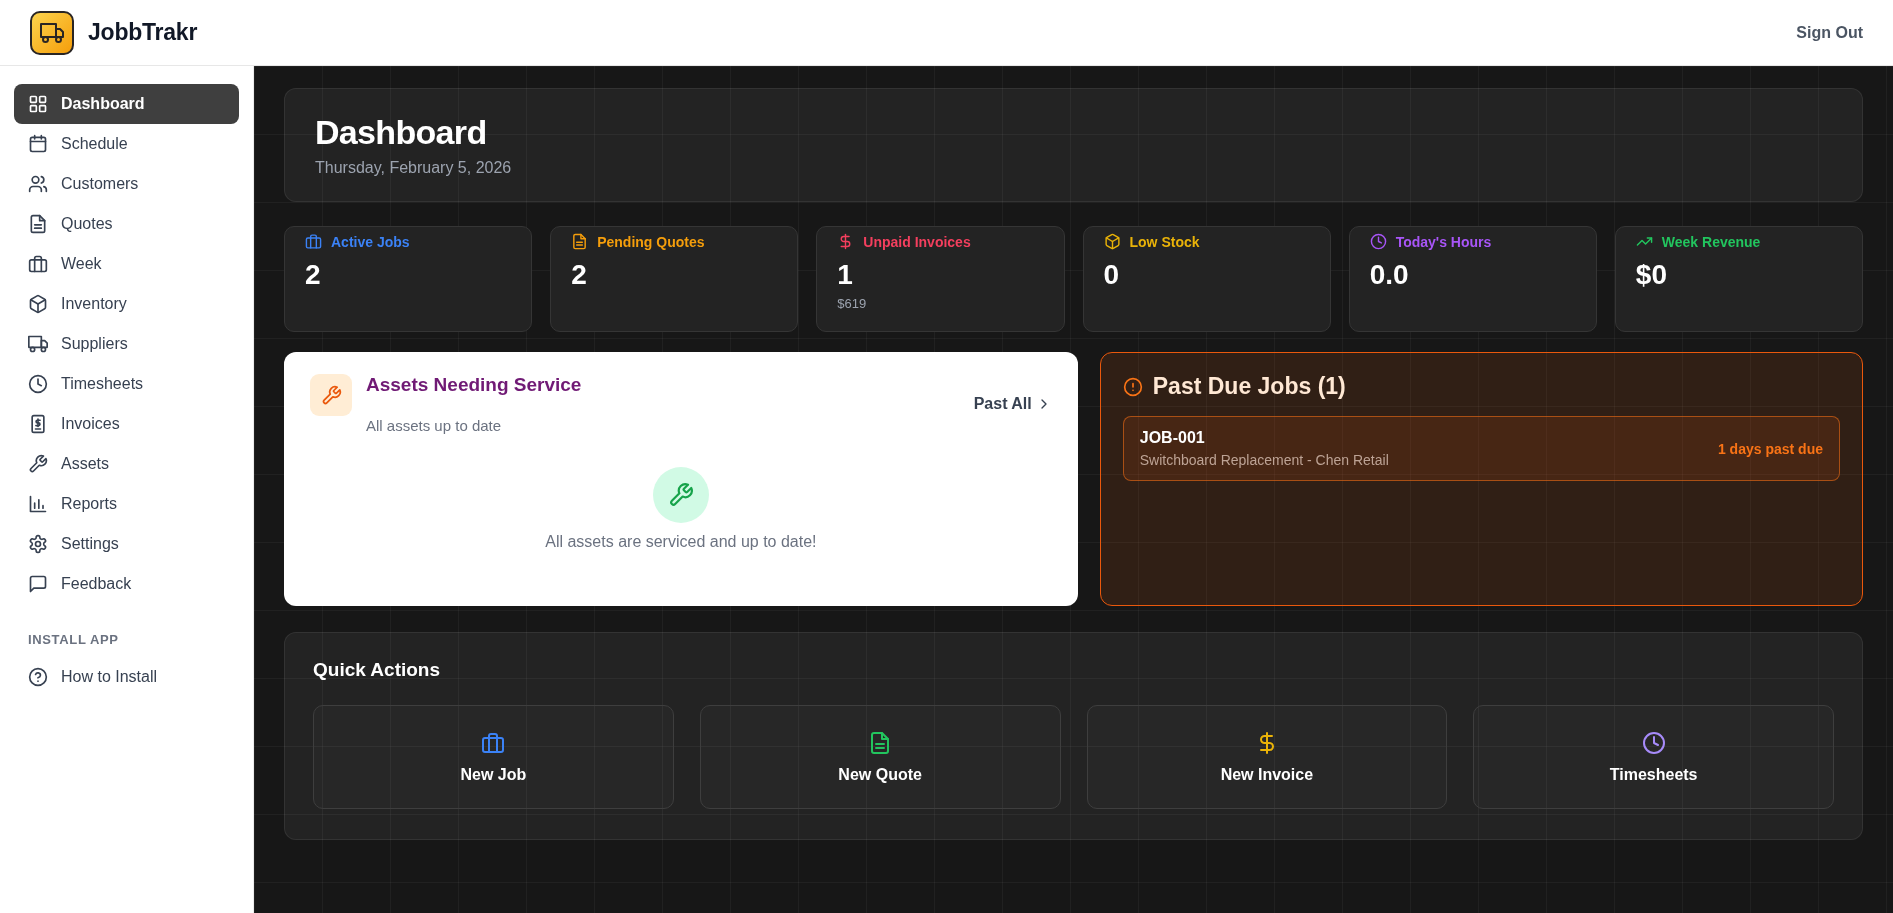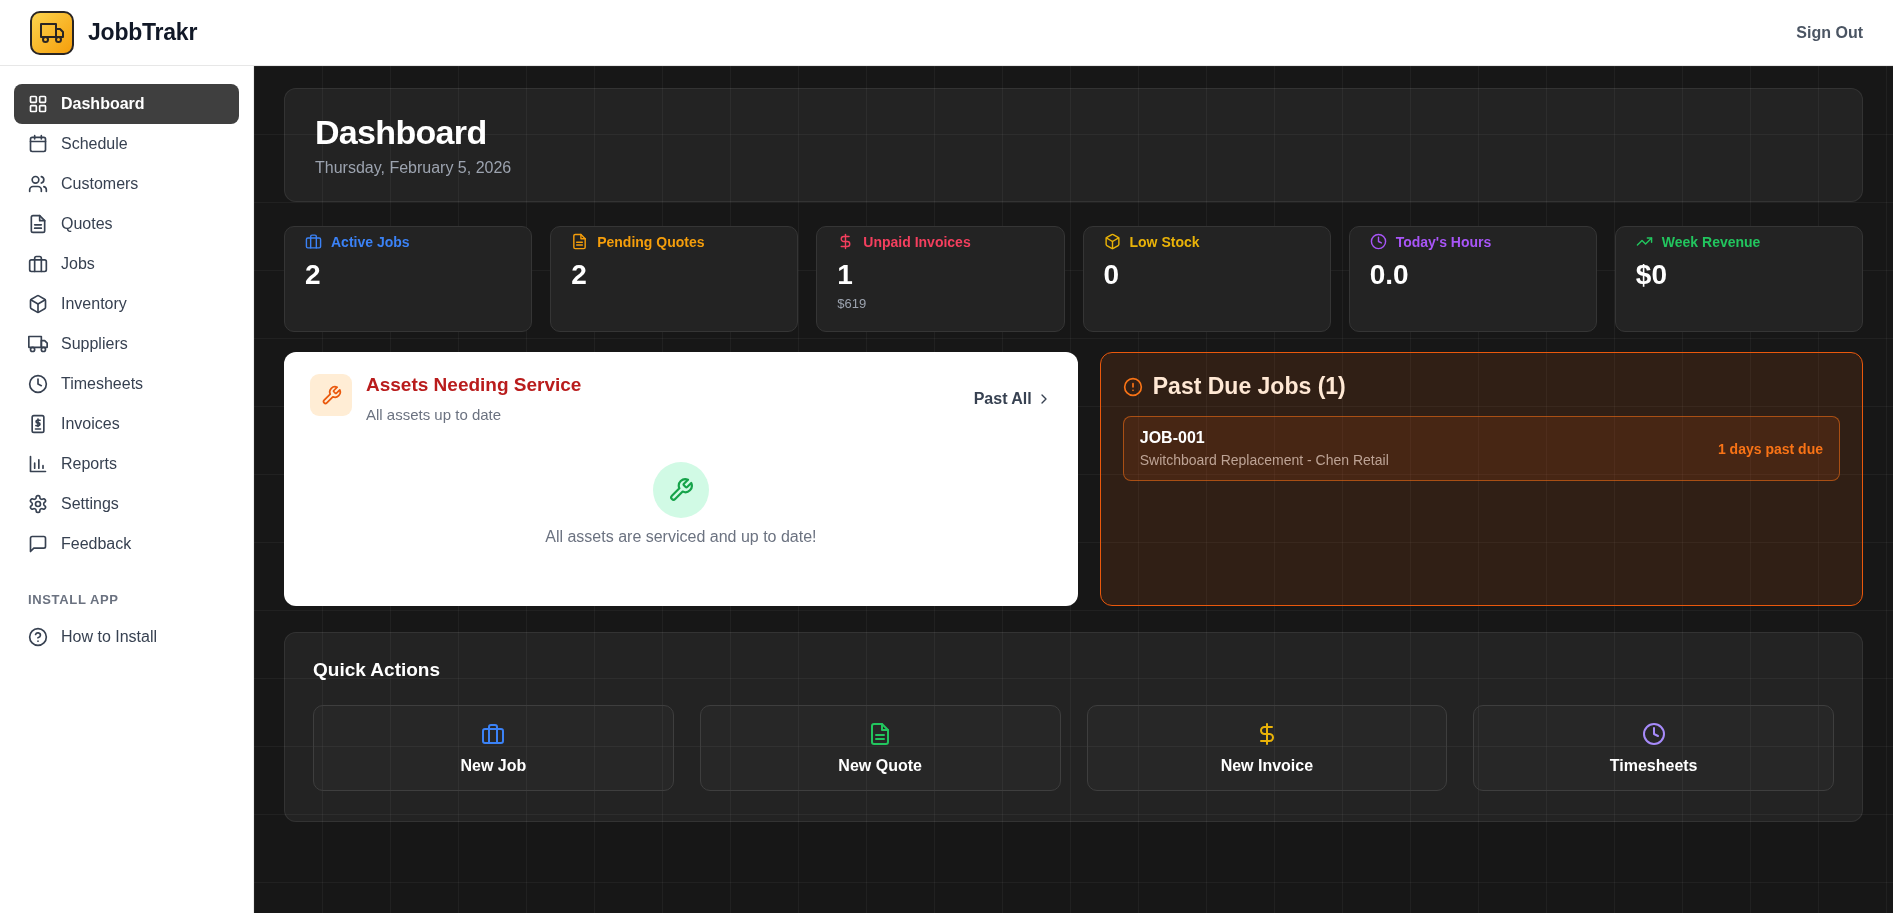--- a/index.html
+++ b/index.html
@@ -81,22 +81,22 @@
   .assets-card {
     background:#ffffff; border-radius:12px; padding:22px 26px;
     min-height:254px; display:flex; flex-direction:column;
   }
   .assets-head { display:flex; align-items:flex-start; gap:14px; }
   .assets-iconbox {
     width:42px; height:42px; border-radius:9px; background:#ffedd5; color:#ea580c;
     display:flex; align-items:center; justify-content:center; flex:none;
   }
   .assets-iconbox .ic { width:21px; height:21px; }
-  .assets-title { font-size:19px; font-weight:700; color:#b91c1c; }
-  .assets-sub { margin-top:10px; font-size:15px; color:#6b7280; }
+  .assets-title { font-size:19px; font-weight:700; color:#701a75; }
+  .assets-sub { margin-top:21px; font-size:15px; color:#6b7280; }
   .view-all {
     margin-left:auto; align-self:center; display:flex; align-items:center; gap:4px;
     font-size:16px; font-weight:600; color:#374151; cursor:pointer;
   }
   .view-all .ic { width:16px; height:16px; }
   .assets-body { flex:1; display:flex; flex-direction:column; align-items:center; justify-content:center; gap:10px; }
   .green-circle {
     width:56px; height:56px; border-radius:50%; background:#d1fae5; color:#16a34a;
     display:flex; align-items:center; justify-content:center;
   }
@@ -124,21 +124,21 @@
   .quick-card {
     margin-top:26px;
     background:rgba(255,255,255,0.055);
     border:1px solid rgba(255,255,255,0.07);
     border-radius:12px; padding:26px 28px 30px;
   }
   .quick-title { margin:0 0 24px; font-size:19px; font-weight:700; color:#ffffff; }
   .actions { display:grid; grid-template-columns:repeat(4,1fr); gap:26px; }
   .action-btn {
     border:1px solid #3e3e3e; background:rgba(255,255,255,0.02);
-    border-radius:10px; height:86px; cursor:pointer;
+    border-radius:10px; height:104px; cursor:pointer;
     display:flex; flex-direction:column; align-items:center; justify-content:center; gap:11px;
   }
   .action-icon .ic { width:24px; height:24px; }
   .action-label { font-size:16px; font-weight:700; color:#ffffff; }
 </style>
 </head>
 <body>
 
 <header class="topbar">
   <div class="logo">
@@ -198,21 +198,21 @@
         </span>
         <span class="side-label">Quotes</span>
       </div>
       <div class="side-item">
         <span class="side-icon">
           <svg class="ic" viewBox="0 0 24 24" fill="none" stroke="currentColor" stroke-width="2" stroke-linecap="round" stroke-linejoin="round" aria-hidden="true">
             <rect x="2" y="7" width="20" height="14" rx="2"></rect>
             <path d="M16 21V5a2 2 0 0 0-2-2h-4a2 2 0 0 0-2 2v16"></path>
           </svg>
         </span>
-        <span class="side-label">Jobs</span>
+        <span class="side-label">Week</span>
       </div>
       <div class="side-item">
         <span class="side-icon">
           <svg class="ic" viewBox="0 0 24 24" fill="none" stroke="currentColor" stroke-width="2" stroke-linecap="round" stroke-linejoin="round" aria-hidden="true">
             <path d="M21 16V8a2 2 0 0 0-1-1.73l-7-4a2 2 0 0 0-2 0l-7 4A2 2 0 0 0 3 8v8a2 2 0 0 0 1 1.73l7 4a2 2 0 0 0 2 0l7-4A2 2 0 0 0 21 16z"></path>
             <path d="M3.3 7 12 12l8.7-5"></path>
             <path d="M12 22V12"></path>
           </svg>
         </span>
         <span class="side-label">Inventory</span>
@@ -240,20 +240,28 @@
       <div class="side-item">
         <span class="side-icon">
           <svg class="ic" viewBox="0 0 24 24" fill="none" stroke="currentColor" stroke-width="2" stroke-linecap="round" stroke-linejoin="round" aria-hidden="true">
             <rect x="5" y="2" width="14" height="20" rx="2"></rect>
             <path d="M12 6v9"></path>
             <path d="M14.5 7.5h-3.2a1.6 1.6 0 0 0 0 3.2h1.4a1.6 1.6 0 0 1 0 3.2H9.5"></path>
             <path d="M9 18h6"></path>
           </svg>
         </span>
         <span class="side-label">Invoices</span>
+      </div>
+      <div class="side-item">
+        <span class="side-icon">
+          <svg class="ic" viewBox="0 0 24 24" fill="none" stroke="currentColor" stroke-width="2" stroke-linecap="round" stroke-linejoin="round" aria-hidden="true">
+            <path d="M14.7 6.3a1 1 0 0 0 0 1.4l1.6 1.6a1 1 0 0 0 1.4 0l3.77-3.77a6 6 0 0 1-7.94 7.94l-6.91 6.91a2.12 2.12 0 0 1-3-3l6.91-6.91a6 6 0 0 1 7.94-7.94l-3.76 3.76z"></path>
+          </svg>
+        </span>
+        <span class="side-label">Assets</span>
       </div>
       <div class="side-item">
         <span class="side-icon">
           <svg class="ic" viewBox="0 0 24 24" fill="none" stroke="currentColor" stroke-width="2" stroke-linecap="round" stroke-linejoin="round" aria-hidden="true">
             <path d="M3 3v18h18"></path>
             <path d="M8 17v-6M13 17V7M18 17v-3"></path>
           </svg>
         </span>
         <span class="side-label">Reports</span>
       </div>

